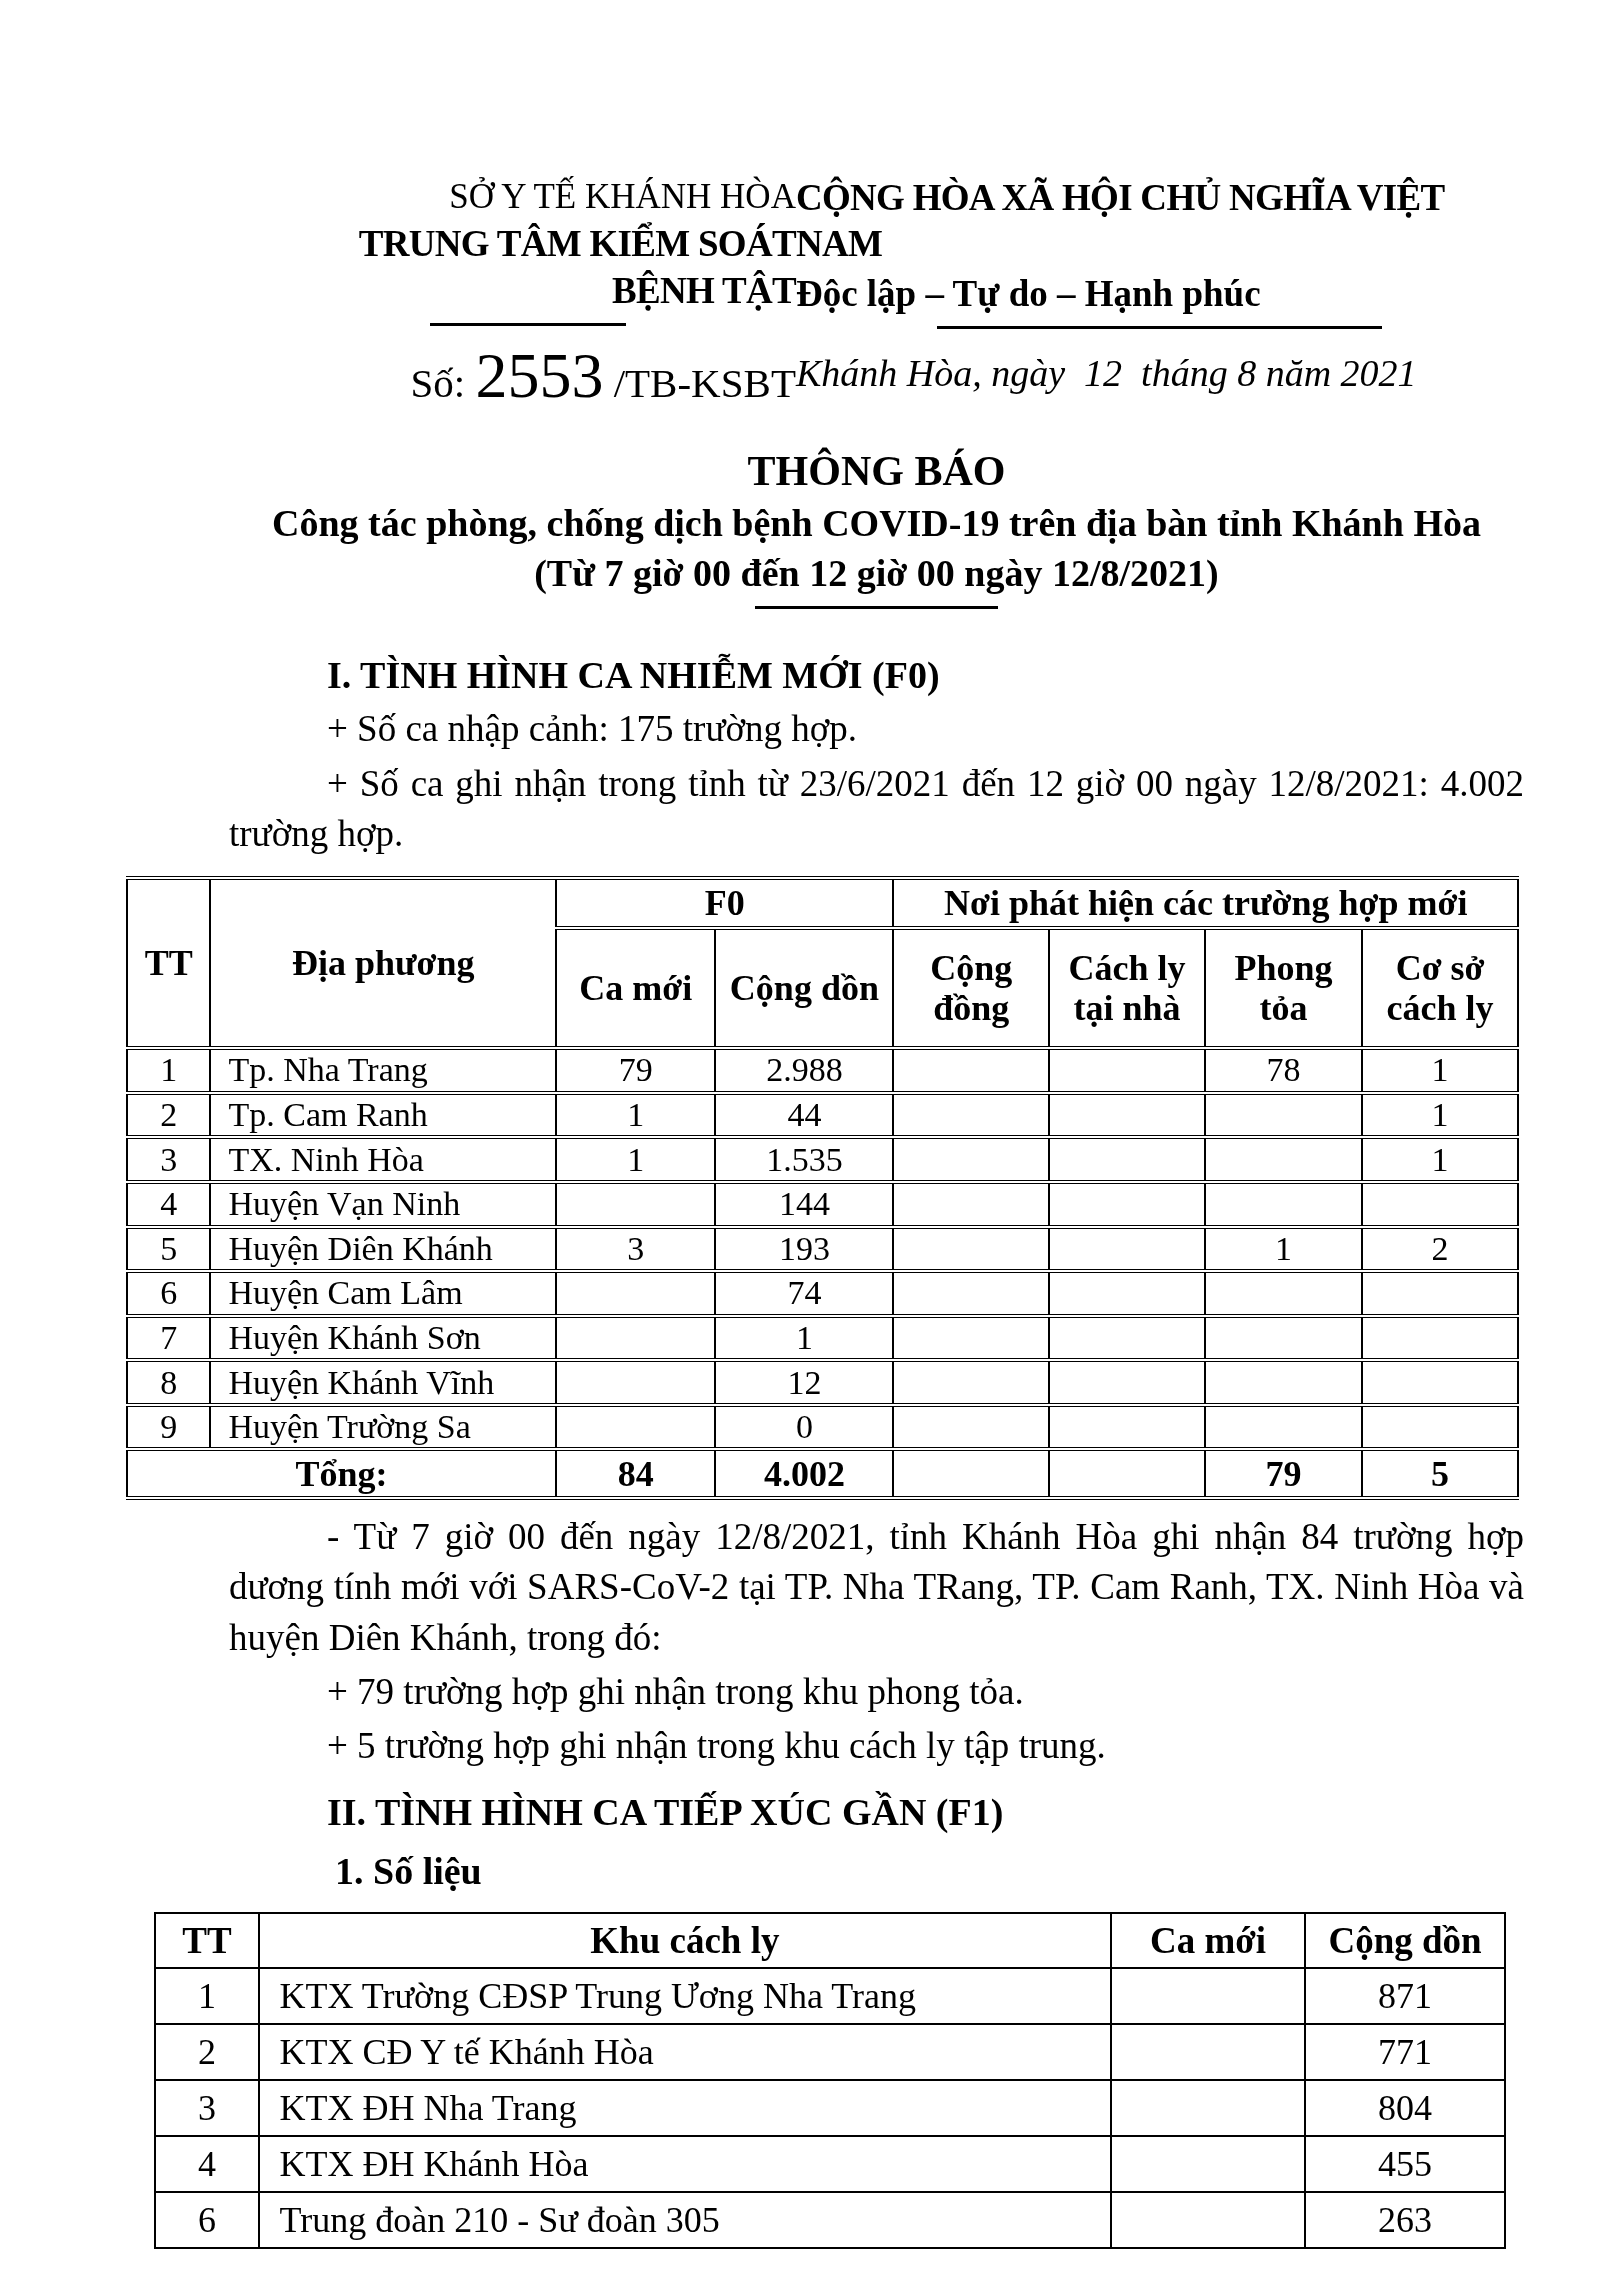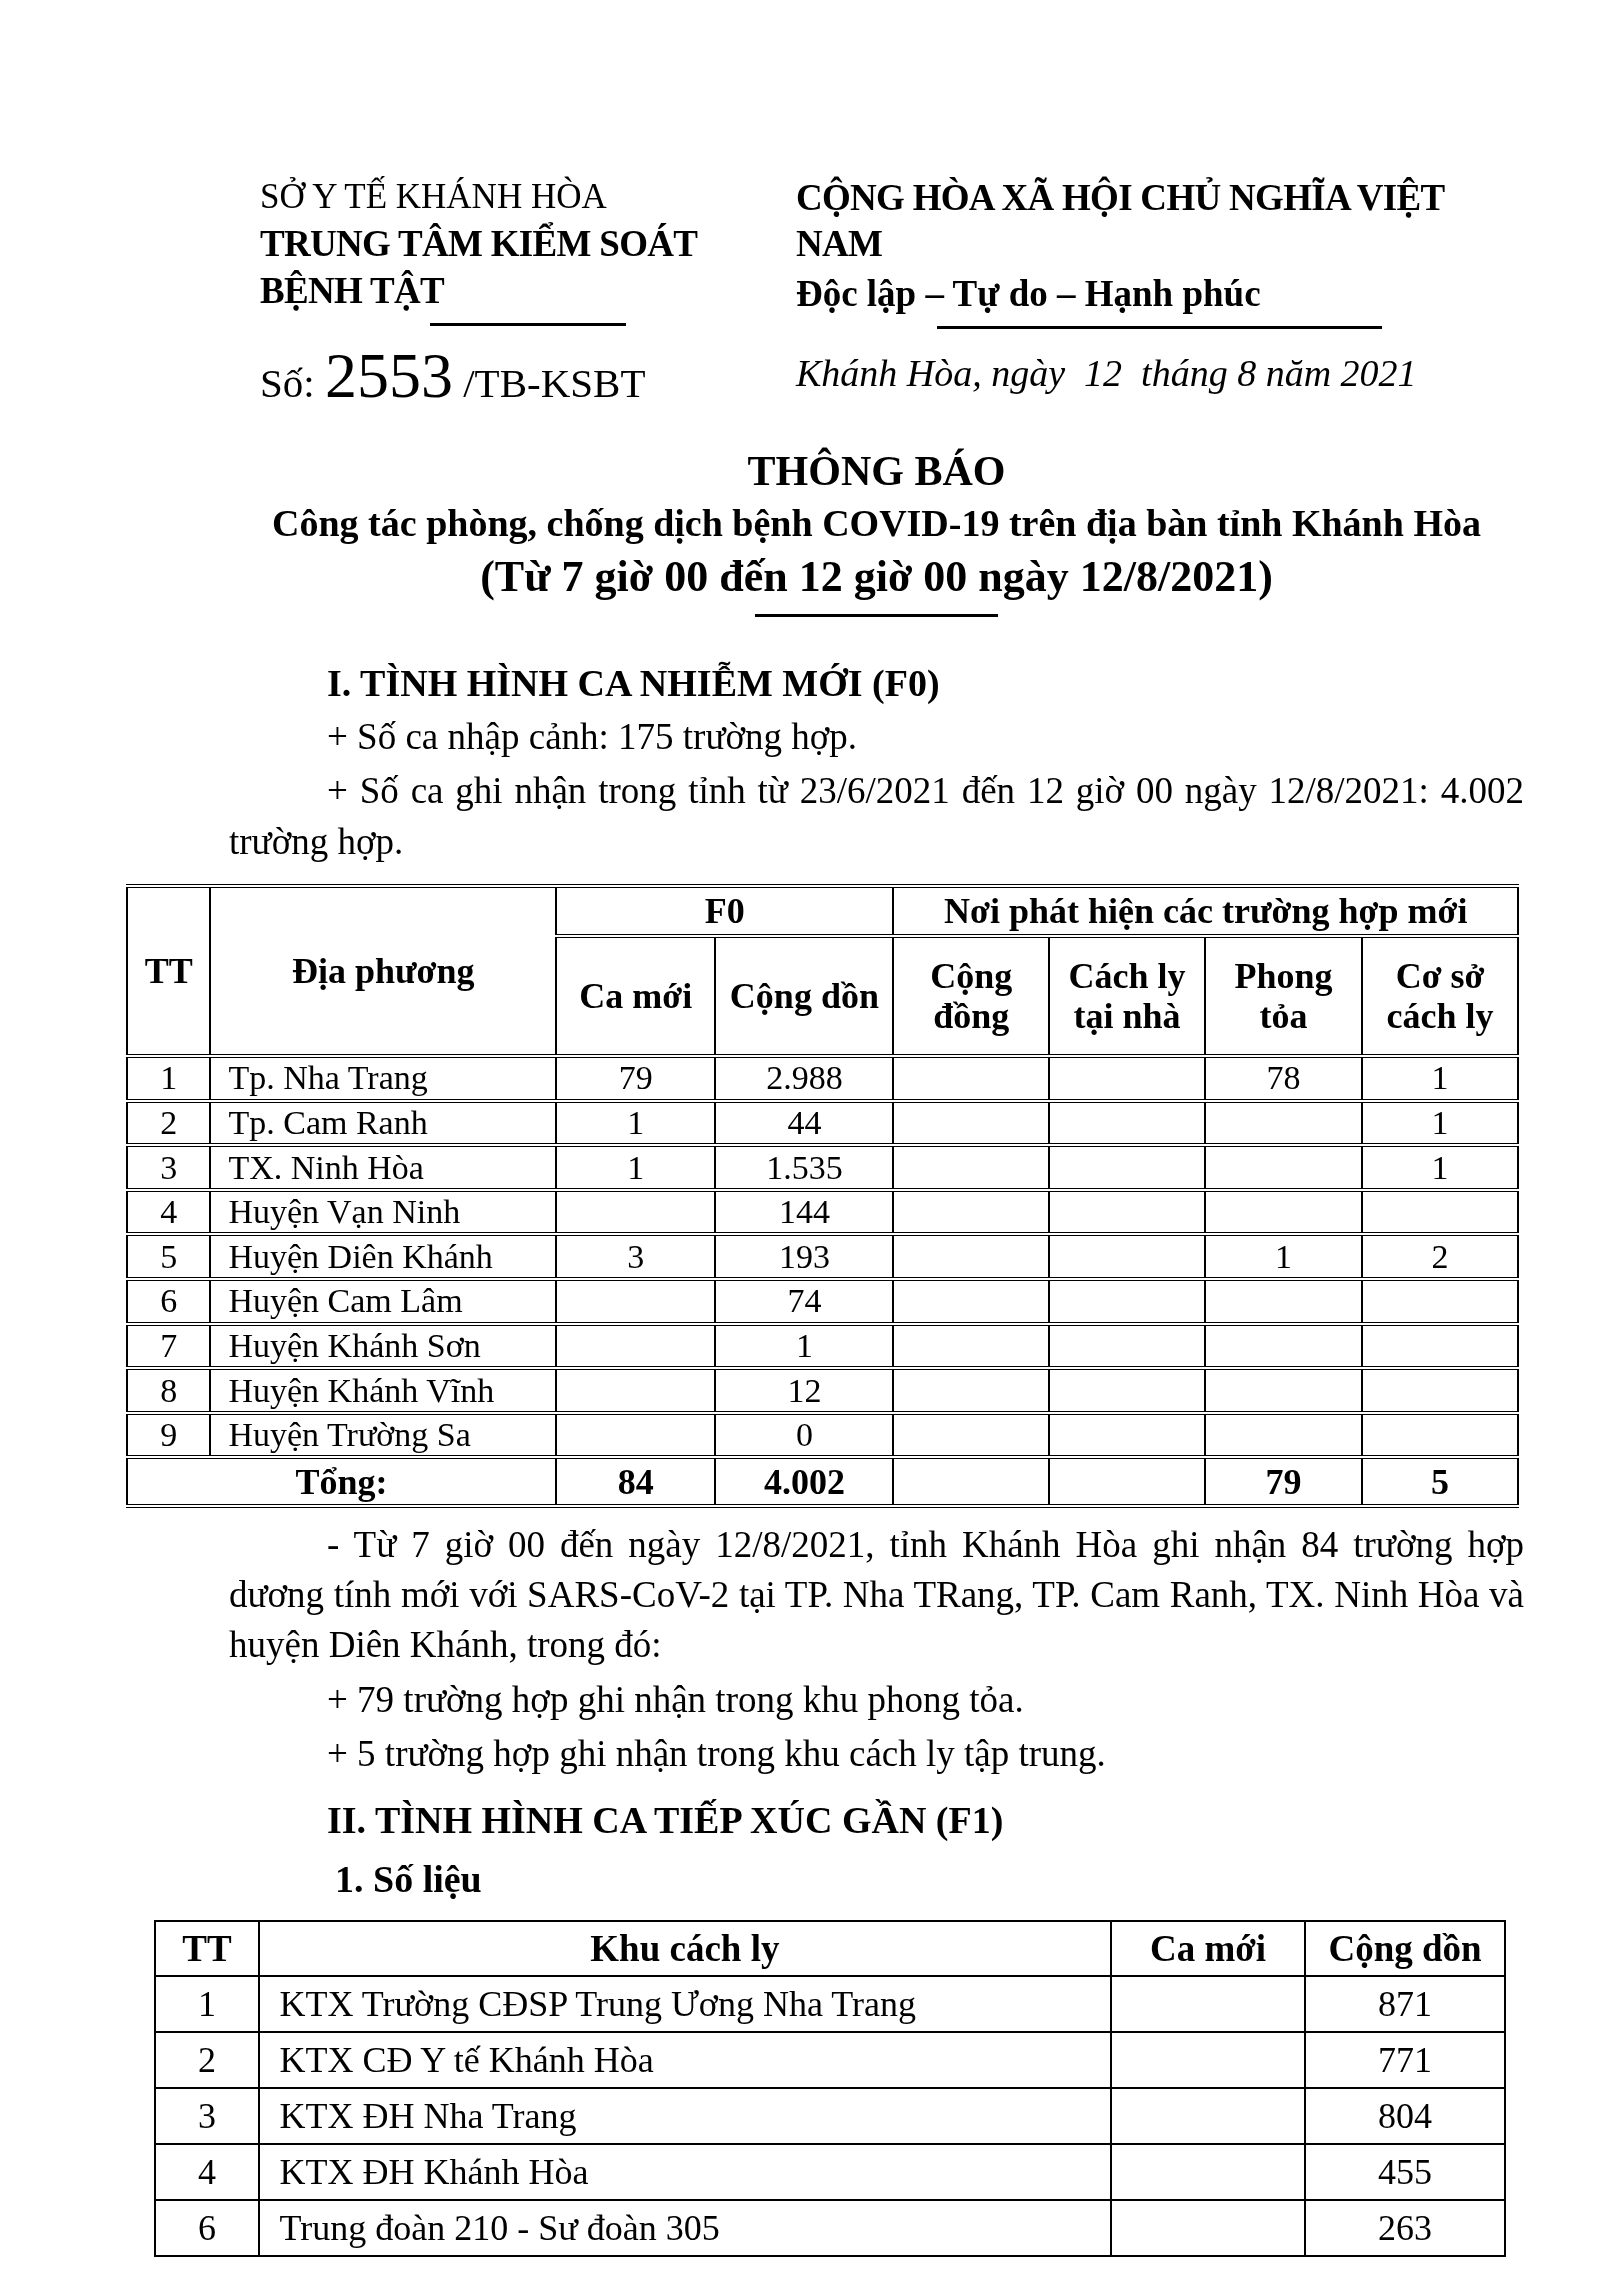--- a/index.html
+++ b/index.html
@@ -9,36 +9,36 @@
     font-family: "Liberation Serif", "DejaVu Serif", serif;
     color: #000; overflow: hidden;
   }
   .page {
     width: 1623px; height: 2295px;
     padding: 175px 99px 0 229px;
     position: relative;
   }
   
   .nat-header { display: flex; width: 100%; }
-  .nh-left  { width: 42.4%; text-align: left; margin-left: 31px; }
+  .nh-left  { width: 42.4%; text-align: right; margin-left: 31px; }
   .nh-right { width: 57.6%; }
   .org-line1 { font-size: 35px; line-height: 1.25; }
   .org-line2 { font-size: 37px; font-weight: bold; line-height: 1.25; margin-top: 2.6px; letter-spacing: -0.7px; }
   .rule-left  { width: 196px; border-top: 3.3px solid #000; margin: 9.2px auto 0; }
   .rule-right { width: 445px; border-top: 3.3px solid #000; margin: 7.9px auto 0; }
   .so-line { margin-top: 18.3px; font-size: 41px; }
   .so-num { font-size: 64px; line-height: 1; }
   .nat-line1 { font-size: 37px; font-weight: bold; line-height: 1.25; letter-spacing: -0.7px; }
   .nat-line2 { font-size: 37px; font-weight: bold; line-height: 1.25; margin-top: 3.9px; }
   .date-line { margin-top: 22px; font-size: 38px; font-style: italic; white-space: pre-wrap; }
   
   .title-block { margin-top: 37px; text-align: center; }
   .title-1 { font-size: 42px; font-weight: bold; line-height: 1.25; }
   .title-2 { font-size: 38px; font-weight: bold; line-height: 1.32; }
-  .title-3 { font-size: 44px; font-weight: bold; line-height: 1.32; }
+  .title-3 { font-size: 38px; font-weight: bold; line-height: 1.32; }
   .title-rule { width: 243px; border-top: 3.9px solid #000; margin: 7.9px auto 0; }
   
   .sec-heading { font-size: 38px; font-weight: bold; text-indent: 98px; margin-top: 42px; line-height: 1.3; }
   .sub-heading { font-size: 38px; font-weight: bold; text-indent: 106px; margin-top: 9.2px; line-height: 1.3; }
   .para { font-size: 37px; line-height: 1.36; text-align: justify; text-indent: 98px; margin-top: 3.9px; }
   
   .tbl1 {
     width: 1393px; margin-left: -103px; margin-top: 17px;
     border-collapse: collapse; table-layout: fixed;
     font-size: 34px;

